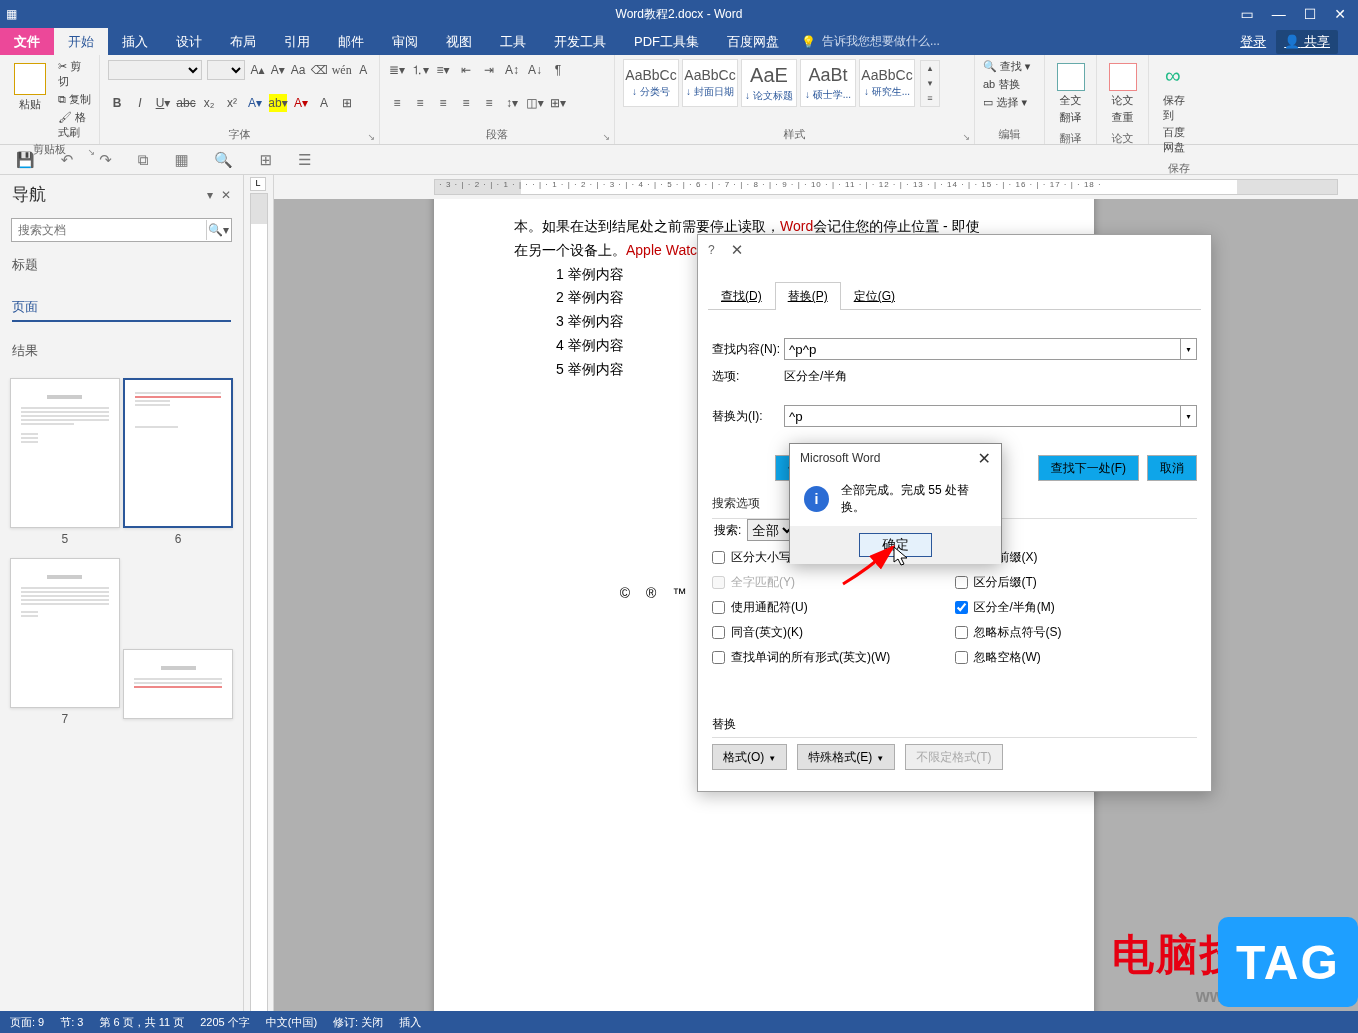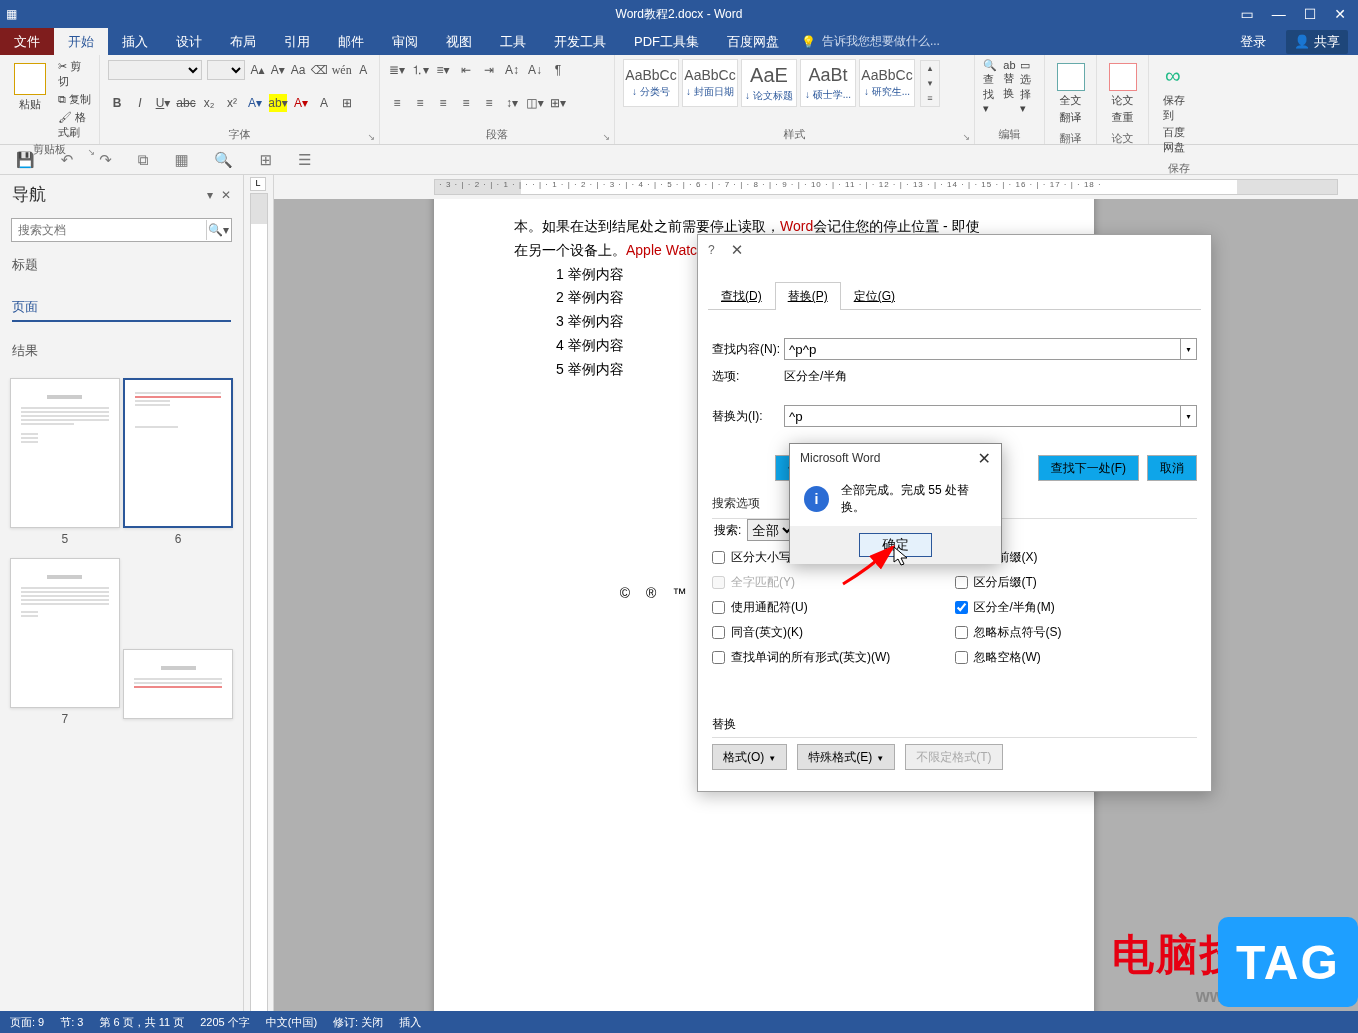--- a/index.html
+++ b/index.html
@@ -9,24 +9,24 @@
 .titlebar { background: #2b579a; height: 28px; display: flex; align-items: center; color: #fff; position: relative; }
 .titlebar .title { position: absolute; left: 50%; transform: translateX(-50%); font-size: 12px; }
 .titlebar .win-ctrls { margin-left: auto; display: flex; gap: 18px; padding: 0 12px; }
 .titlebar .win-ctrls span { font-size: 14px; cursor: pointer; }
 .titlebar .qat-l { display:flex; gap:4px; padding-left:6px; }
 .titlebar .qat-l span { width:14px; height:14px; display:inline-block; }
 
 
 .ribbon-tabs { background: #2b579a; height: 27px; display: flex; align-items: stretch; color: #fff; font-size: 13px; }
 .ribbon-tabs .tab { padding: 0 14px; display: flex; align-items: center; cursor: pointer; }
-.ribbon-tabs .tab.file { background: #7f1d1d; }
+.ribbon-tabs .tab.file { background: #ec4899; font-weight: bold; }
 .ribbon-tabs .tab.active { background: #f3f3f3; color: #2b579a; }
 .ribbon-tabs .tell-me { margin-left: 8px; display: flex; align-items: center; gap: 6px; color: #cdd9ec; font-size: 12px; }
-.ribbon-tabs .right { margin-left: auto; display: flex; align-items: center; gap: 20px; padding-right: 10px; }
+.ribbon-tabs .right { margin-left: auto; display: flex; align-items: center; gap: 10px; padding-right: 20px; text-decoration: underline; }
 .ribbon-tabs .right .share { background: #1e467a; padding: 3px 8px; border-radius: 2px; }
 
 
 .ribbon { background: #f3f3f3; height: 90px; border-bottom: 1px solid #d4d4d4; display: flex; font-size: 12px; color: #444; }
 .ribbon .group { border-right: 1px solid #e0e0e0; padding: 4px 8px 2px 8px; display: flex; flex-direction: column; justify-content: space-between; }
 .ribbon .group .label { text-align: center; font-size: 11px; color: #666; padding-top: 2px; position: relative; }
 .ribbon .group .label .launcher { position: absolute; right: -4px; bottom: 0; font-size: 9px; color: #888; }
 .ribbon .ctl-row { display: flex; align-items: center; gap: 5px; height: 22px; }
 .ribbon .btn-ic { width: 18px; height: 18px; display: inline-flex; align-items: center; justify-content: center; color: #555; cursor: pointer; }
 .ribbon .big-btn { display: flex; flex-direction: column; align-items: center; justify-content: center; gap: 2px; padding: 4px 6px; cursor: pointer; font-size: 11px; }
@@ -278,21 +278,21 @@
       <div style="display:flex;flex-direction:column;border:1px solid #ddd;margin-left:2px">
         <span class="btn-ic" style="height:15px;font-size:9px">▴</span>
         <span class="btn-ic" style="height:15px;font-size:9px">▾</span>
         <span class="btn-ic" style="height:15px;font-size:9px">≡</span>
       </div>
     </div>
     <div class="label"><span>样式</span><span class="launcher">↘</span></div>
   </div>
 
   <div class="group" style="width:70px">
-    <div style="display:flex;flex-direction:row;gap:3px;font-size:11px">
+    <div style="display:flex;flex-direction:column;gap:3px;font-size:11px">
       <div>🔍 <span>查找</span> ▾</div>
       <div>ab <span>替换</span></div>
       <div>▭ <span>选择</span> ▾</div>
     </div>
     <div class="label"><span>编辑</span></div>
   </div>
 
   <div class="group" style="width:52px">
     <div class="big-btn">
       <div style="width:28px;height:28px;background:#fff;border:1px solid #6aa"></div>

